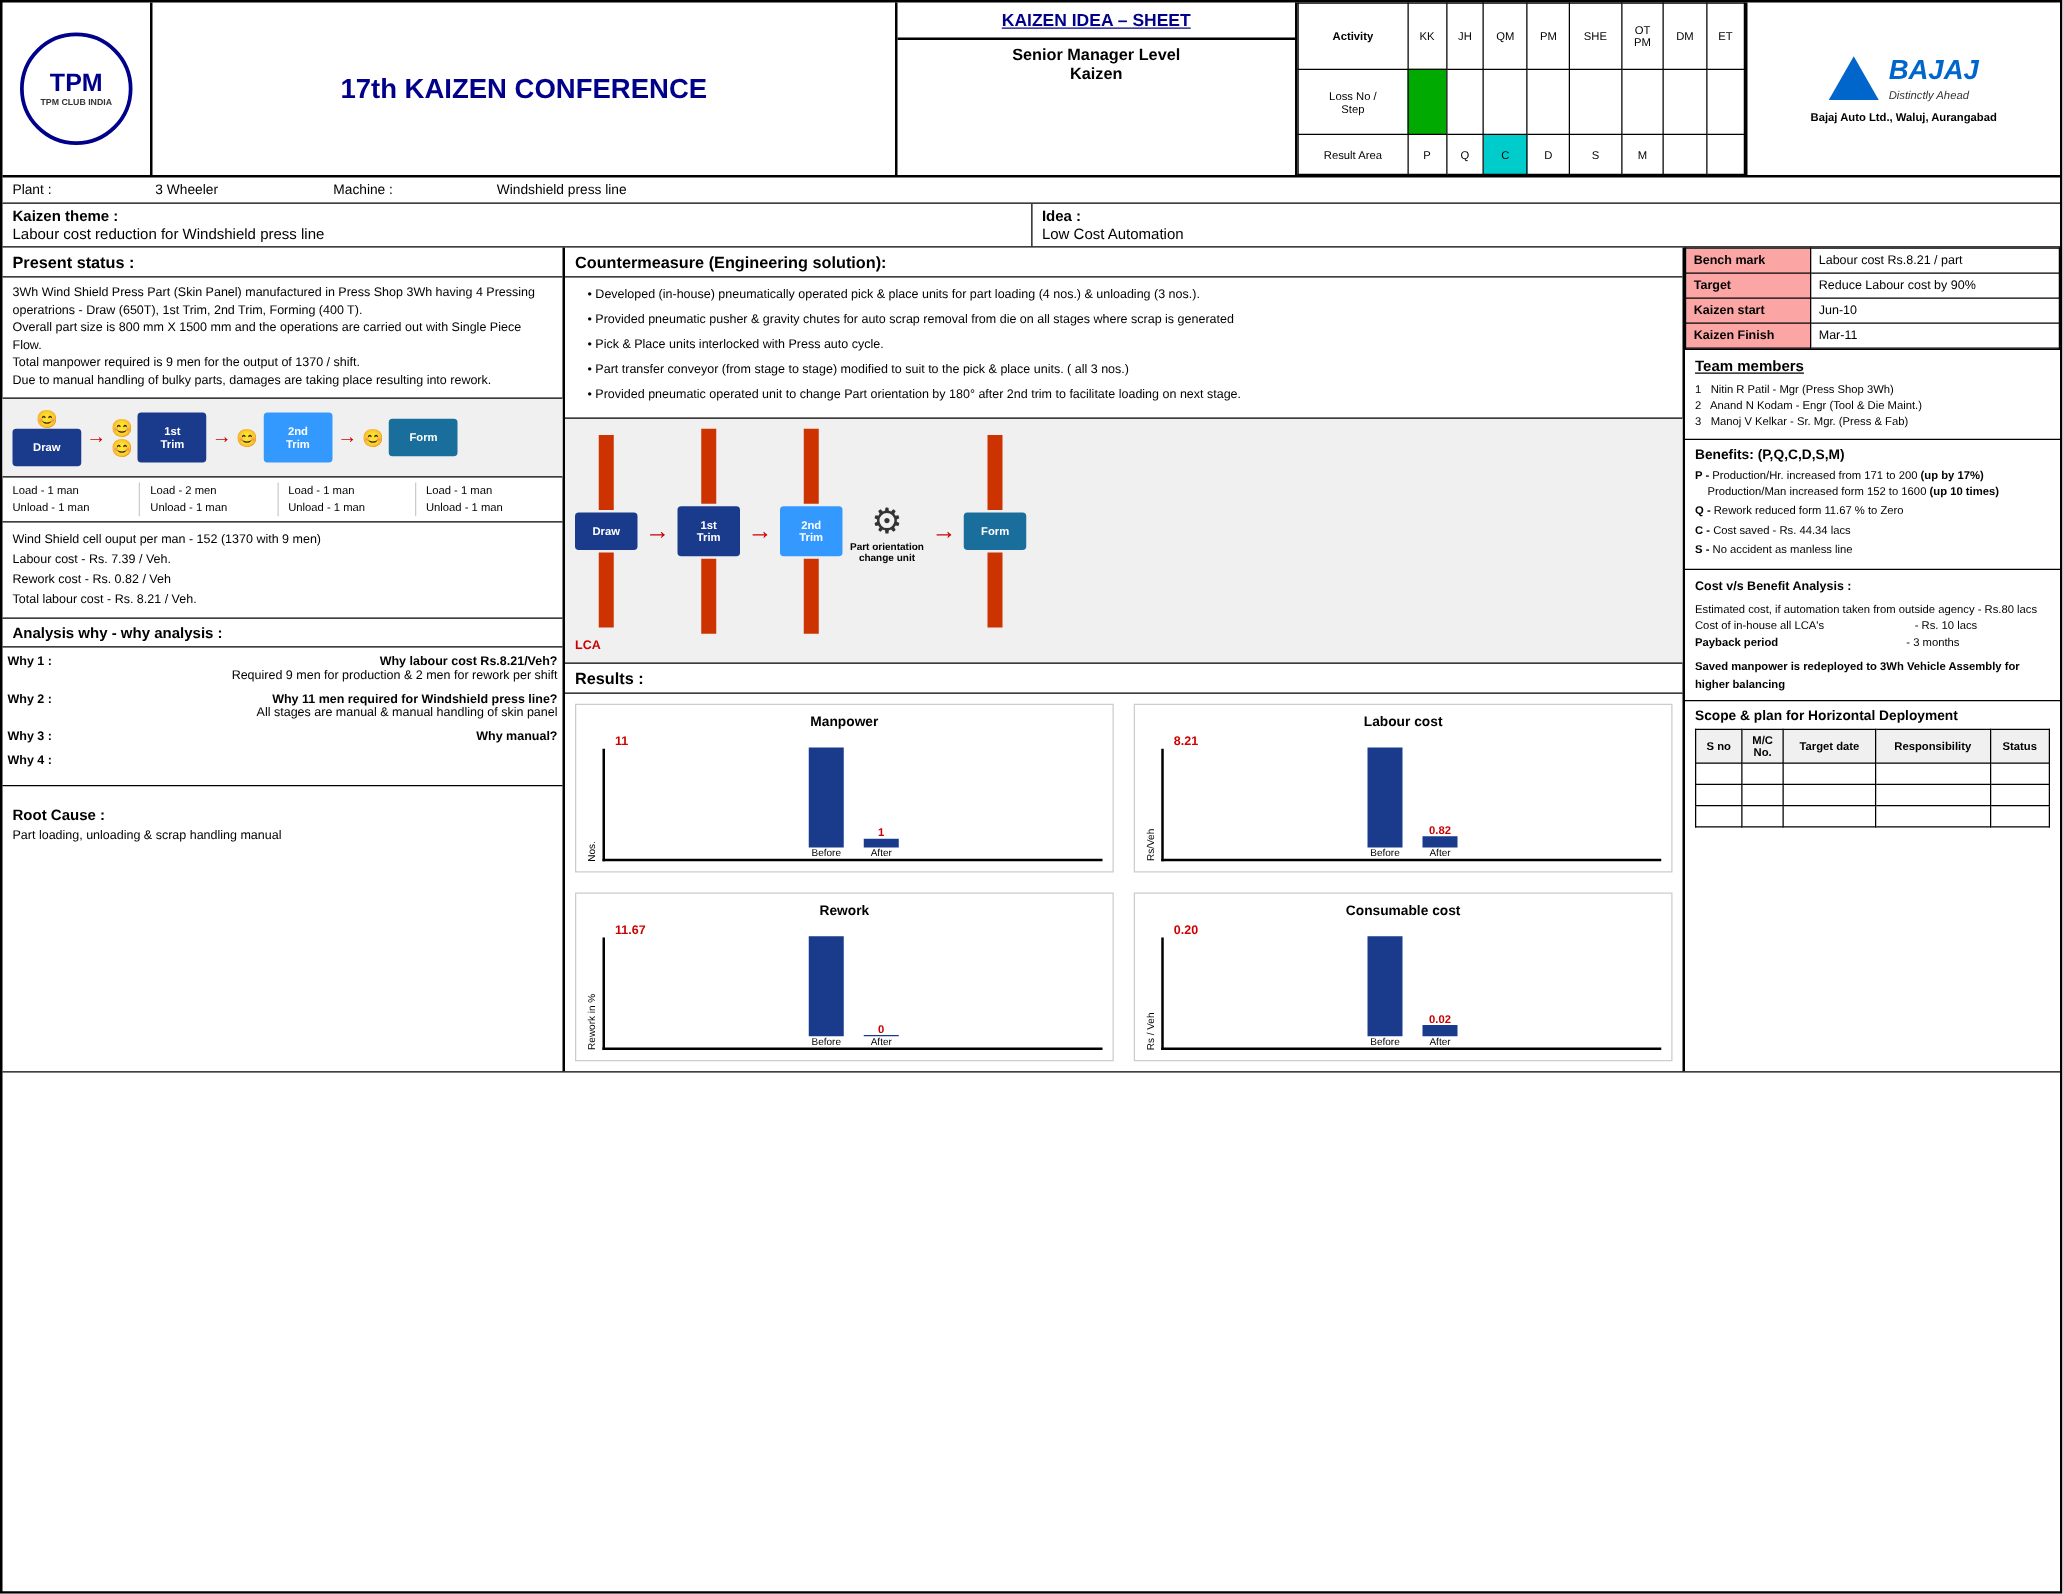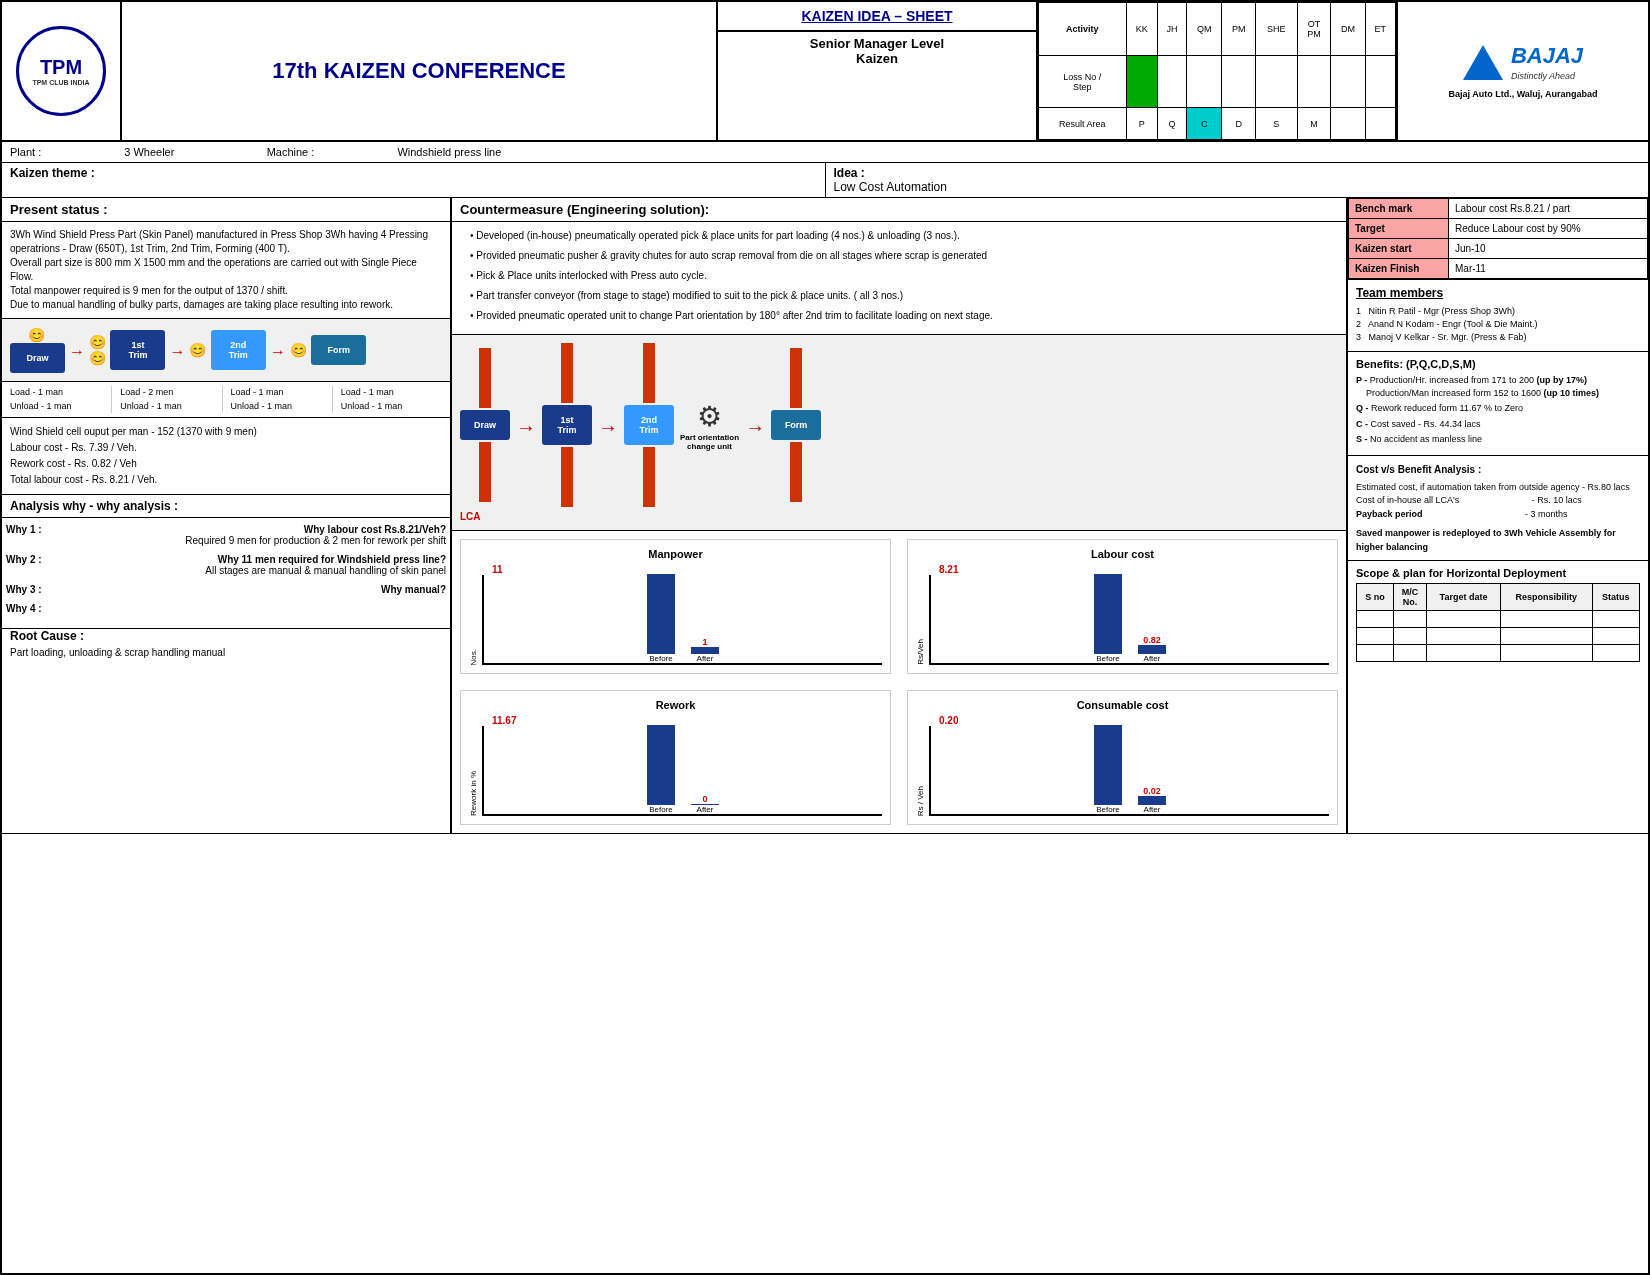--- a/index.html
+++ b/index.html
@@ -442,20 +442,21 @@
     <span>Plant :</span>&nbsp;
     <span>3 Wheeler</span>
     &nbsp;&nbsp;&nbsp;&nbsp;
     <span>Machine :</span>&nbsp;
     <span>Windshield press line</span>
   </div>
 
   <div class="kaizen-theme-row">
     <div class="kaizen-theme-left">
       <div class="section-label">Kaizen theme :</div>
+      <div class="section-value">Labour cost reduction for Windshield press line</div>
     </div>
     <div class="kaizen-theme-right">
       <div class="section-label">Idea  :</div>
       <div class="section-value">Low Cost Automation</div>
     </div>
   </div>
 
   <div class="main-content">
 
     <div class="left-panel">
@@ -542,21 +543,21 @@
           <div class="why-content">
             <div class="why-bold">Why manual?</div>
           </div>
         </div>
         <div class="why-row">
           <div class="why-label">Why 4 :</div>
           <div class="why-content"></div>
         </div>
       </div>
 
-      <div style="border-top:1px solid #000;padding:0 8px;">
+      <div style="border-top:1px solid #000;padding:16px 8px;">
         <div style="font-weight:bold;font-size:12px;">Root Cause :</div>
         <div style="font-size:10px;padding:4px 0;">Part loading, unloading &amp; scrap handling manual</div>
       </div>
     </div>
 
     <div class="middle-panel">
       <div class="panel-header">Countermeasure (Engineering solution):</div>
       <div class="counter-body">
         <p class="bullet">• Developed (in-house) pneumatically operated pick &amp; place units for part loading (4 nos.) &amp; unloading (3 nos.).</p>
         <p class="bullet">• Provided pneumatic pusher &amp; gravity chutes for auto scrap removal from die on all stages where scrap is generated</p>
@@ -596,20 +597,21 @@
 
           <div style="display:flex;flex-direction:column;align-items:center;">
             <div style="background:#cc3300;width:12px;height:60px;margin-bottom:2px;"></div>
             <div class="process-box" style="min-width:50px;background:#1a6e9c;">Form</div>
             <div style="background:#cc3300;width:12px;height:60px;margin-top:2px;"></div>
           </div>
         </div>
         <div style="color:#cc0000;font-weight:bold;font-size:10px;margin-top:4px;">LCA</div>
       </div>
 
+      <div class="panel-header">Results :</div>
       <div class="results-charts">
 
         <div class="chart-container">
           <div class="chart-title">Manpower</div>
           <div style="display:flex;align-items:flex-end;gap:4px;">
             <div class="chart-y-label">Nos.</div>
             <div style="flex:1;">
               <div style="color:#cc0000;font-size:10px;font-weight:bold;text-align:left;margin-left:10px;">11</div>
               <div style="display:flex;align-items:flex-end;justify-content:center;height:90px;border-bottom:2px solid #000;border-left:2px solid #000;gap:16px;padding:0 8px;">
                 <div style="display:flex;flex-direction:column;align-items:center;">

